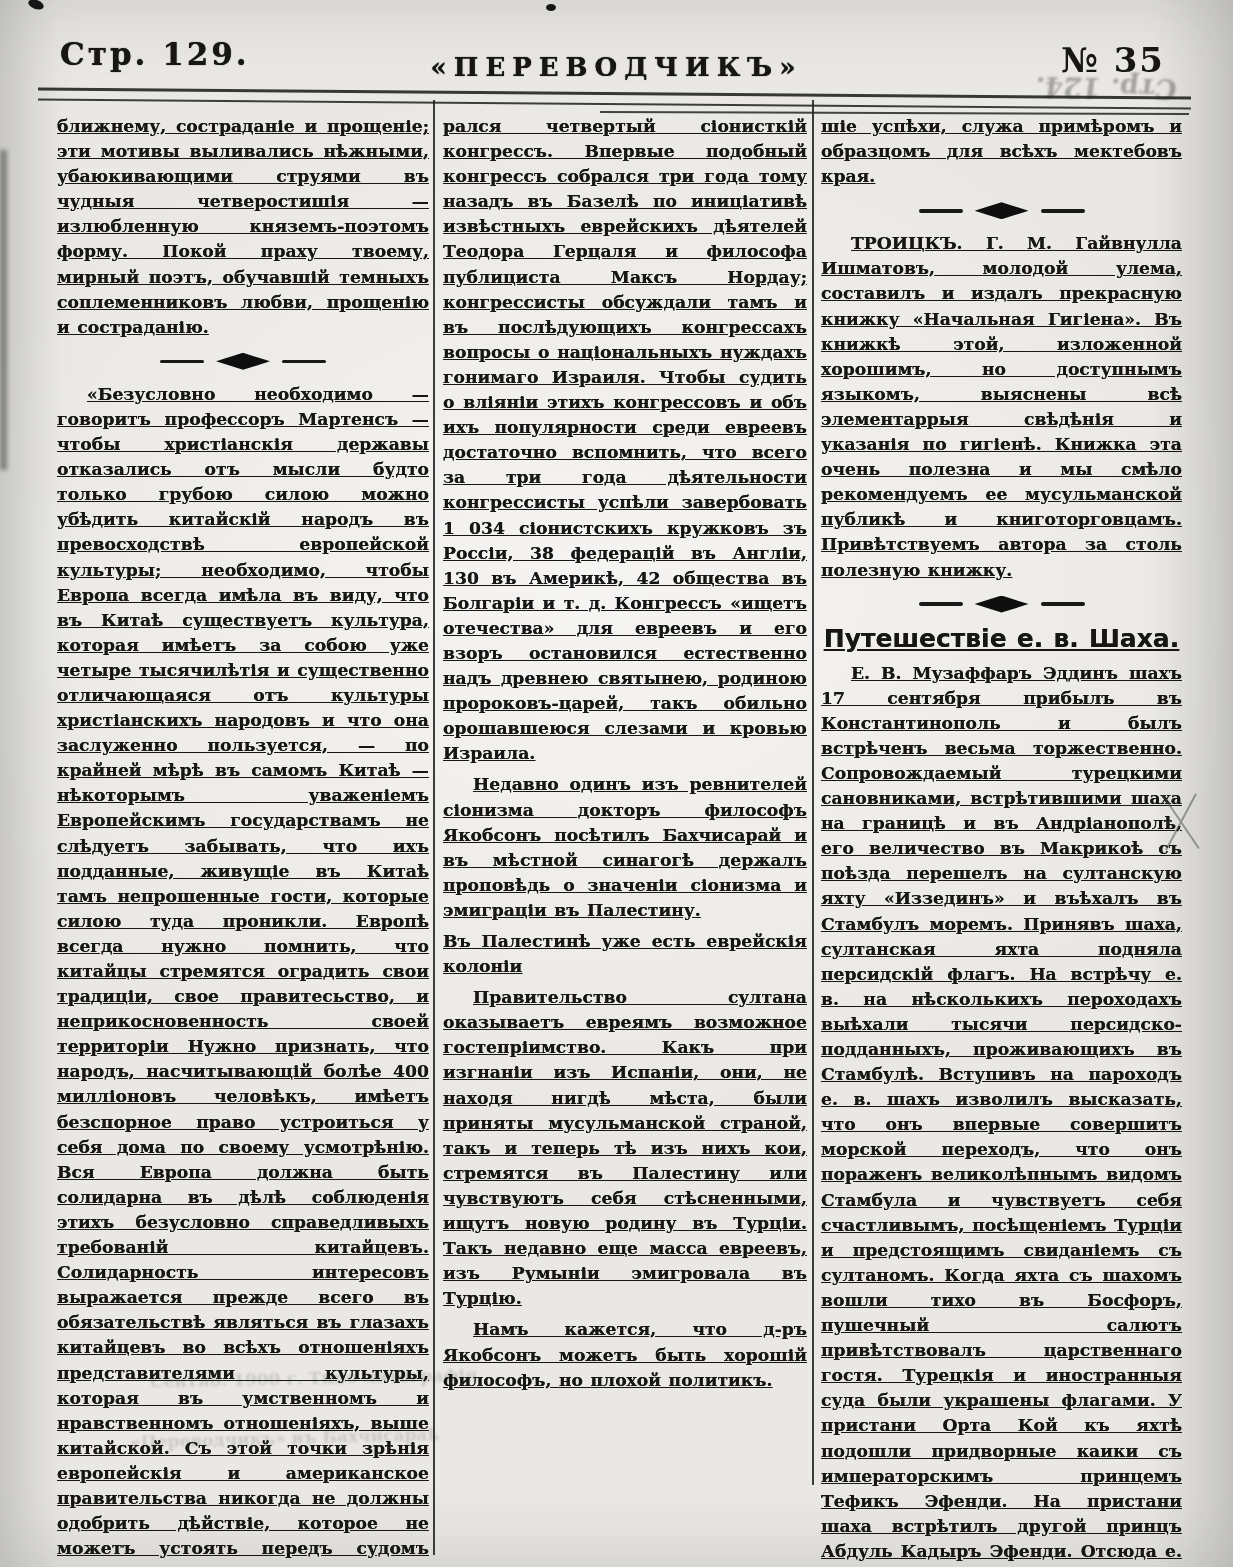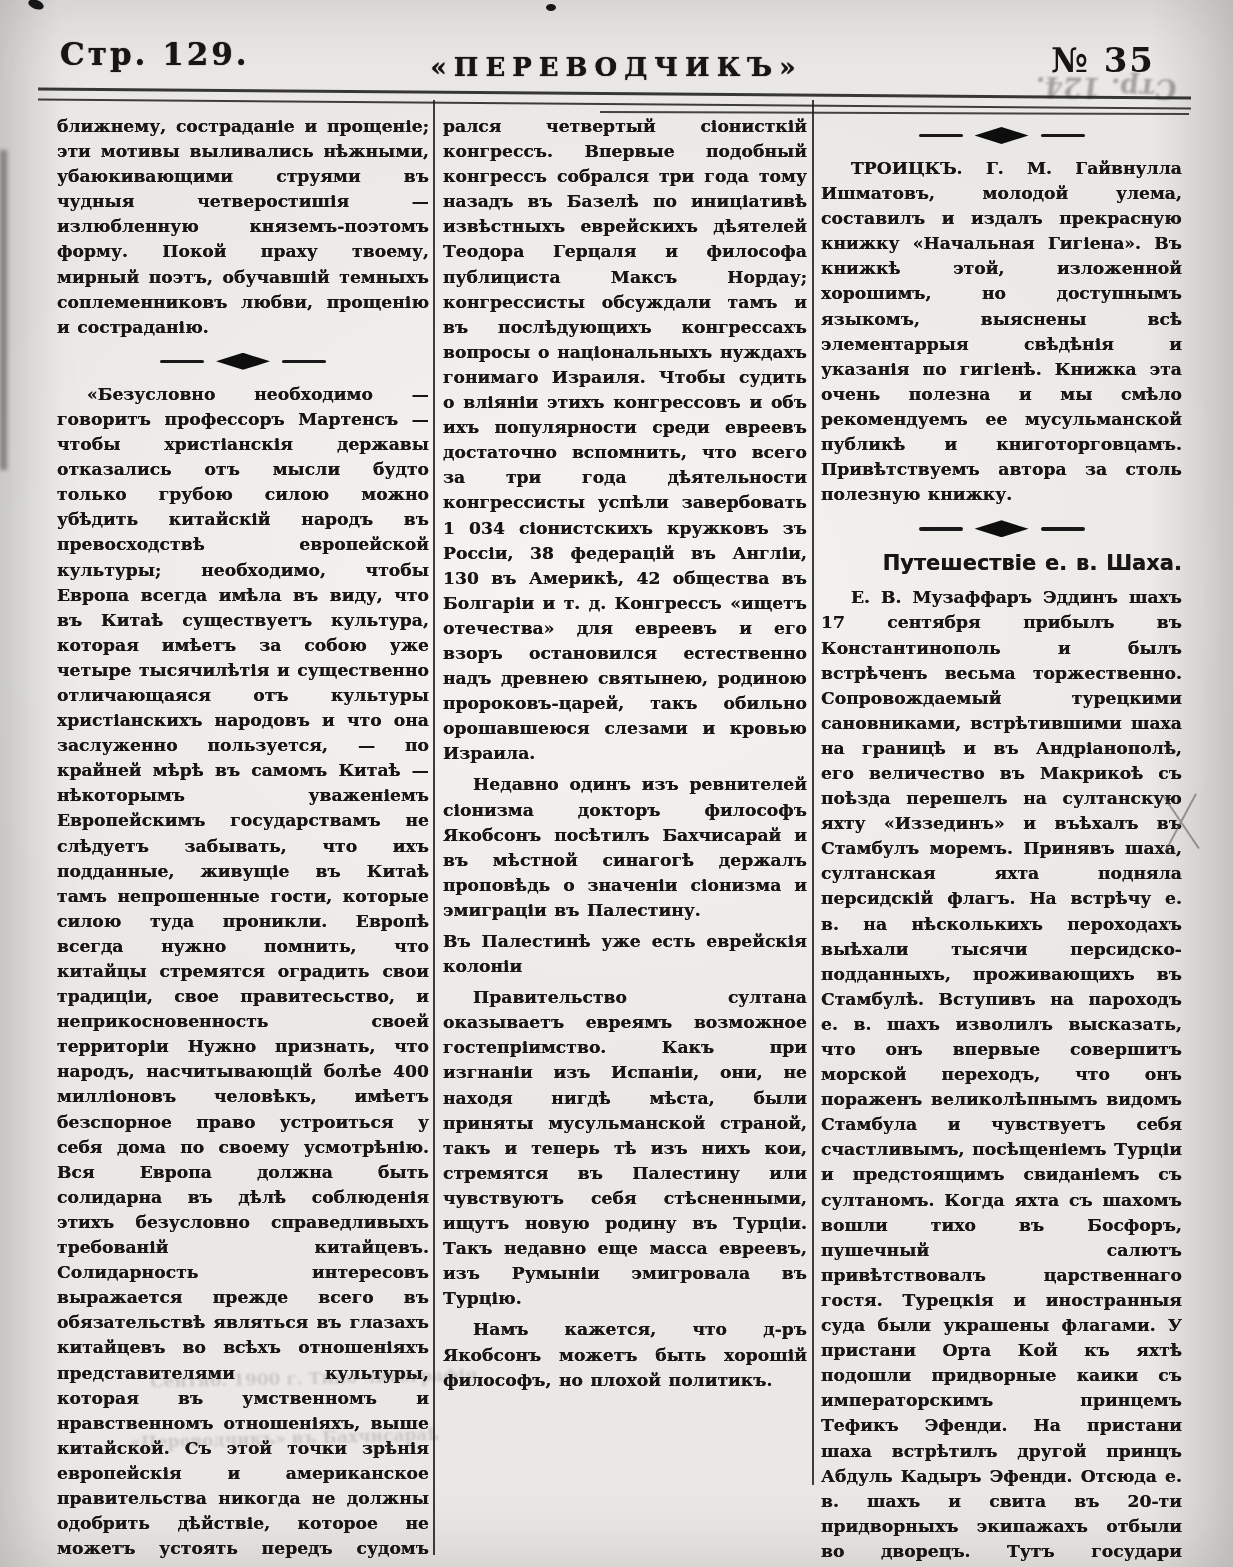--- a/index.html
+++ b/index.html
@@ -10,41 +10,41 @@
       linear-gradient(90deg,#d7d6d2 0px,#eae8e4 60px,#eae8e4 1150px,#d3d2cf 1233px),
       #e7e6e2;
     box-shadow:inset 0 0 80px rgba(40,40,40,0.18);
     font-family:"DejaVu Serif", serif;color:#171615;
   }
   
   .page-num{position:absolute;left:60px;top:36px;font-size:31px;font-weight:bold;letter-spacing:3px;
     text-shadow:0 0 1px #222;}
   .masthead{position:absolute;left:0;right:0;top:52px;text-align:center;font-size:26px;font-weight:bold;
     letter-spacing:7px;filter:blur(0.3px);text-shadow:0 0 1px #000;}
-  .issue-num{position:absolute;right:78px;top:40px;font-size:34px;font-weight:bold;letter-spacing:2px;text-align:right;}
+  .issue-num{position:absolute;right:68px;top:40px;font-size:34px;font-weight:bold;letter-spacing:2px;text-align:right;}
   .ghost-page{position:absolute;right:56px;top:72px;font-size:27px;font-weight:bold;opacity:0.33;
     transform:rotate(181deg) skewX(-6deg);filter:blur(0.8px);}
   .header-rule{position:absolute;left:38px;right:42px;top:92px;height:8px;
     border-top:3px solid #242424;border-bottom:2px solid #2a2a2a;transform:rotate(0.45deg);opacity:0.9;}
   .header-rule2{position:absolute;left:600px;right:44px;top:112px;border-top:2.5px solid #262626;
     transform:rotate(0.18deg);opacity:0.85;}
   
   .col{position:absolute;top:114px;text-align:justify;font-size:17.2px;line-height:25.1px;font-weight:700;
     word-spacing:1.5px;text-shadow:0 0 0.6px rgba(10,10,10,0.8);}
   .col-1{left:57px;width:372px;}
   .col-2{left:443px;width:364px;}
   .col-3{left:821px;width:361px;}
   .vrule{position:absolute;width:2px;background:#1d1d1d;opacity:0.85;}
   .vrule-1{left:433px;top:100px;height:1455px;}
   .vrule-2{left:812px;top:100px;height:1385px;}
-  .p{margin:0 0 6px 0;text-indent:30px;}
+  .p{margin:0 0 6px 0;text-indent:30px;text-decoration:underline;}
   .p.noindent{text-indent:0;}
   .headline{font-family:"DejaVu Sans", sans-serif;text-align:center;text-indent:0;font-weight:bold;
     font-size:21.5px;line-height:28px;margin:8px 0 10px;}
-  .headline.small{font-size:21px;margin:6px 0 8px;text-align:right;}
+  .headline.small{font-size:25px;margin:6px 0 8px;}
   
   .divider{display:flex;align-items:center;justify-content:center;gap:12px;margin:13px 0 12px;}
   .divider .seg{width:44px;height:3.5px;background:#191919;border-radius:2px;}
   .divider .diamond{width:54px;height:17px;background:#0e0e0e;
     clip-path:polygon(50% 0,100% 50%,50% 100%,0 50%);}
   
   .ghost-text{position:absolute;font-weight:bold;opacity:0.15;filter:blur(1px);pointer-events:none;}
   .g1{left:150px;top:1368px;font-size:17px;transform:rotate(-1.2deg);}
   .g2{left:130px;top:1428px;font-size:17px;transform:rotate(-1.5deg);}
   .pen-x{position:absolute;right:26px;top:790px;width:50px;height:64px;opacity:0.5;}
@@ -86,20 +86,21 @@
   <div class="col col-2">
     <p class="p noindent">рался четвертый сіонисткій конгрессъ. Впервые подобный конгрессъ собрался три года тому назадъ въ Базелѣ по иниціативѣ извѣстныхъ еврейскихъ дѣятелей Теодора Герцаля и философа публициста Максъ Нордау; конгрессисты обсуждали тамъ и въ послѣдующихъ конгрессахъ вопросы о національныхъ нуждахъ гонимаго Израиля. Чтобы судить о вліяніи этихъ конгрессовъ и объ ихъ популярности среди евреевъ достаточно вспомнить, что всего за три года дѣятельности конгрессисты успѣли завербовать 1 034 сіонистскихъ кружковъ зъ Россіи, 38 федерацій въ Англіи, 130 въ Америкѣ, 42 общества въ Болгаріи и т. д. Конгрессъ «ищетъ отечества» для евреевъ и его взоръ остановился естественно надъ древнею святынею, родиною пророковъ-царей, такъ обильно орошавшеюся слезами и кровью Израила.</p>
     <p class="p">Недавно одинъ изъ ревнителей сіонизма докторъ философъ Якобсонъ посѣтилъ Бахчисарай и въ мѣстной синагогѣ держалъ проповѣдь о значеніи сіонизма и эмиграціи въ Палестину.</p>
     <p class="p noindent">Въ Палестинѣ уже есть еврейскія колоніи</p>
     <p class="p">Правительство султана оказываетъ евреямъ возможное гостепріимство. Какъ при изгнаніи изъ Испаніи, они, не находя нигдѣ мѣста, были приняты мусульманской страной, такъ и теперь тѣ изъ нихъ кои, стремятся въ Палестину или чувствуютъ себя стѣсненными, ищутъ новую родину въ Турціи. Такъ недавно еще масса евреевъ, изъ Румыніи эмигровала въ Турцію.</p>
     <p class="p">Намъ кажется, что д-ръ Якобсонъ можетъ быть хорошій философъ, но плохой политикъ.</p>
 
   </div>
 
   <div class="col col-3">
+    <p class="p noindent">шіе успѣхи, служа примѣромъ и образцомъ для всѣхъ мектебовъ края.</p>
     <div class="divider">
       <span class="seg"></span>
       <span class="diamond"></span>
       <span class="seg"></span>
     </div>
     <p class="p">ТРОИЦКЪ. Г. М. Гайвнулла Ишматовъ, молодой улема, составилъ и издалъ прекрасную книжку «Начальная Гигіена». Въ книжкѣ этой, изложенной хорошимъ, но доступнымъ языкомъ, выяснены всѣ элементаррыя свѣдѣнія и указанія по гигіенѣ. Книжка эта очень полезна и мы смѣло рекомендуемъ ее мусульманской публикѣ и книготорговцамъ. Привѣтствуемъ автора за столь полезную книжку.</p>
     <div class="divider">
       <span class="seg"></span>
       <span class="diamond"></span>
       <span class="seg"></span>

